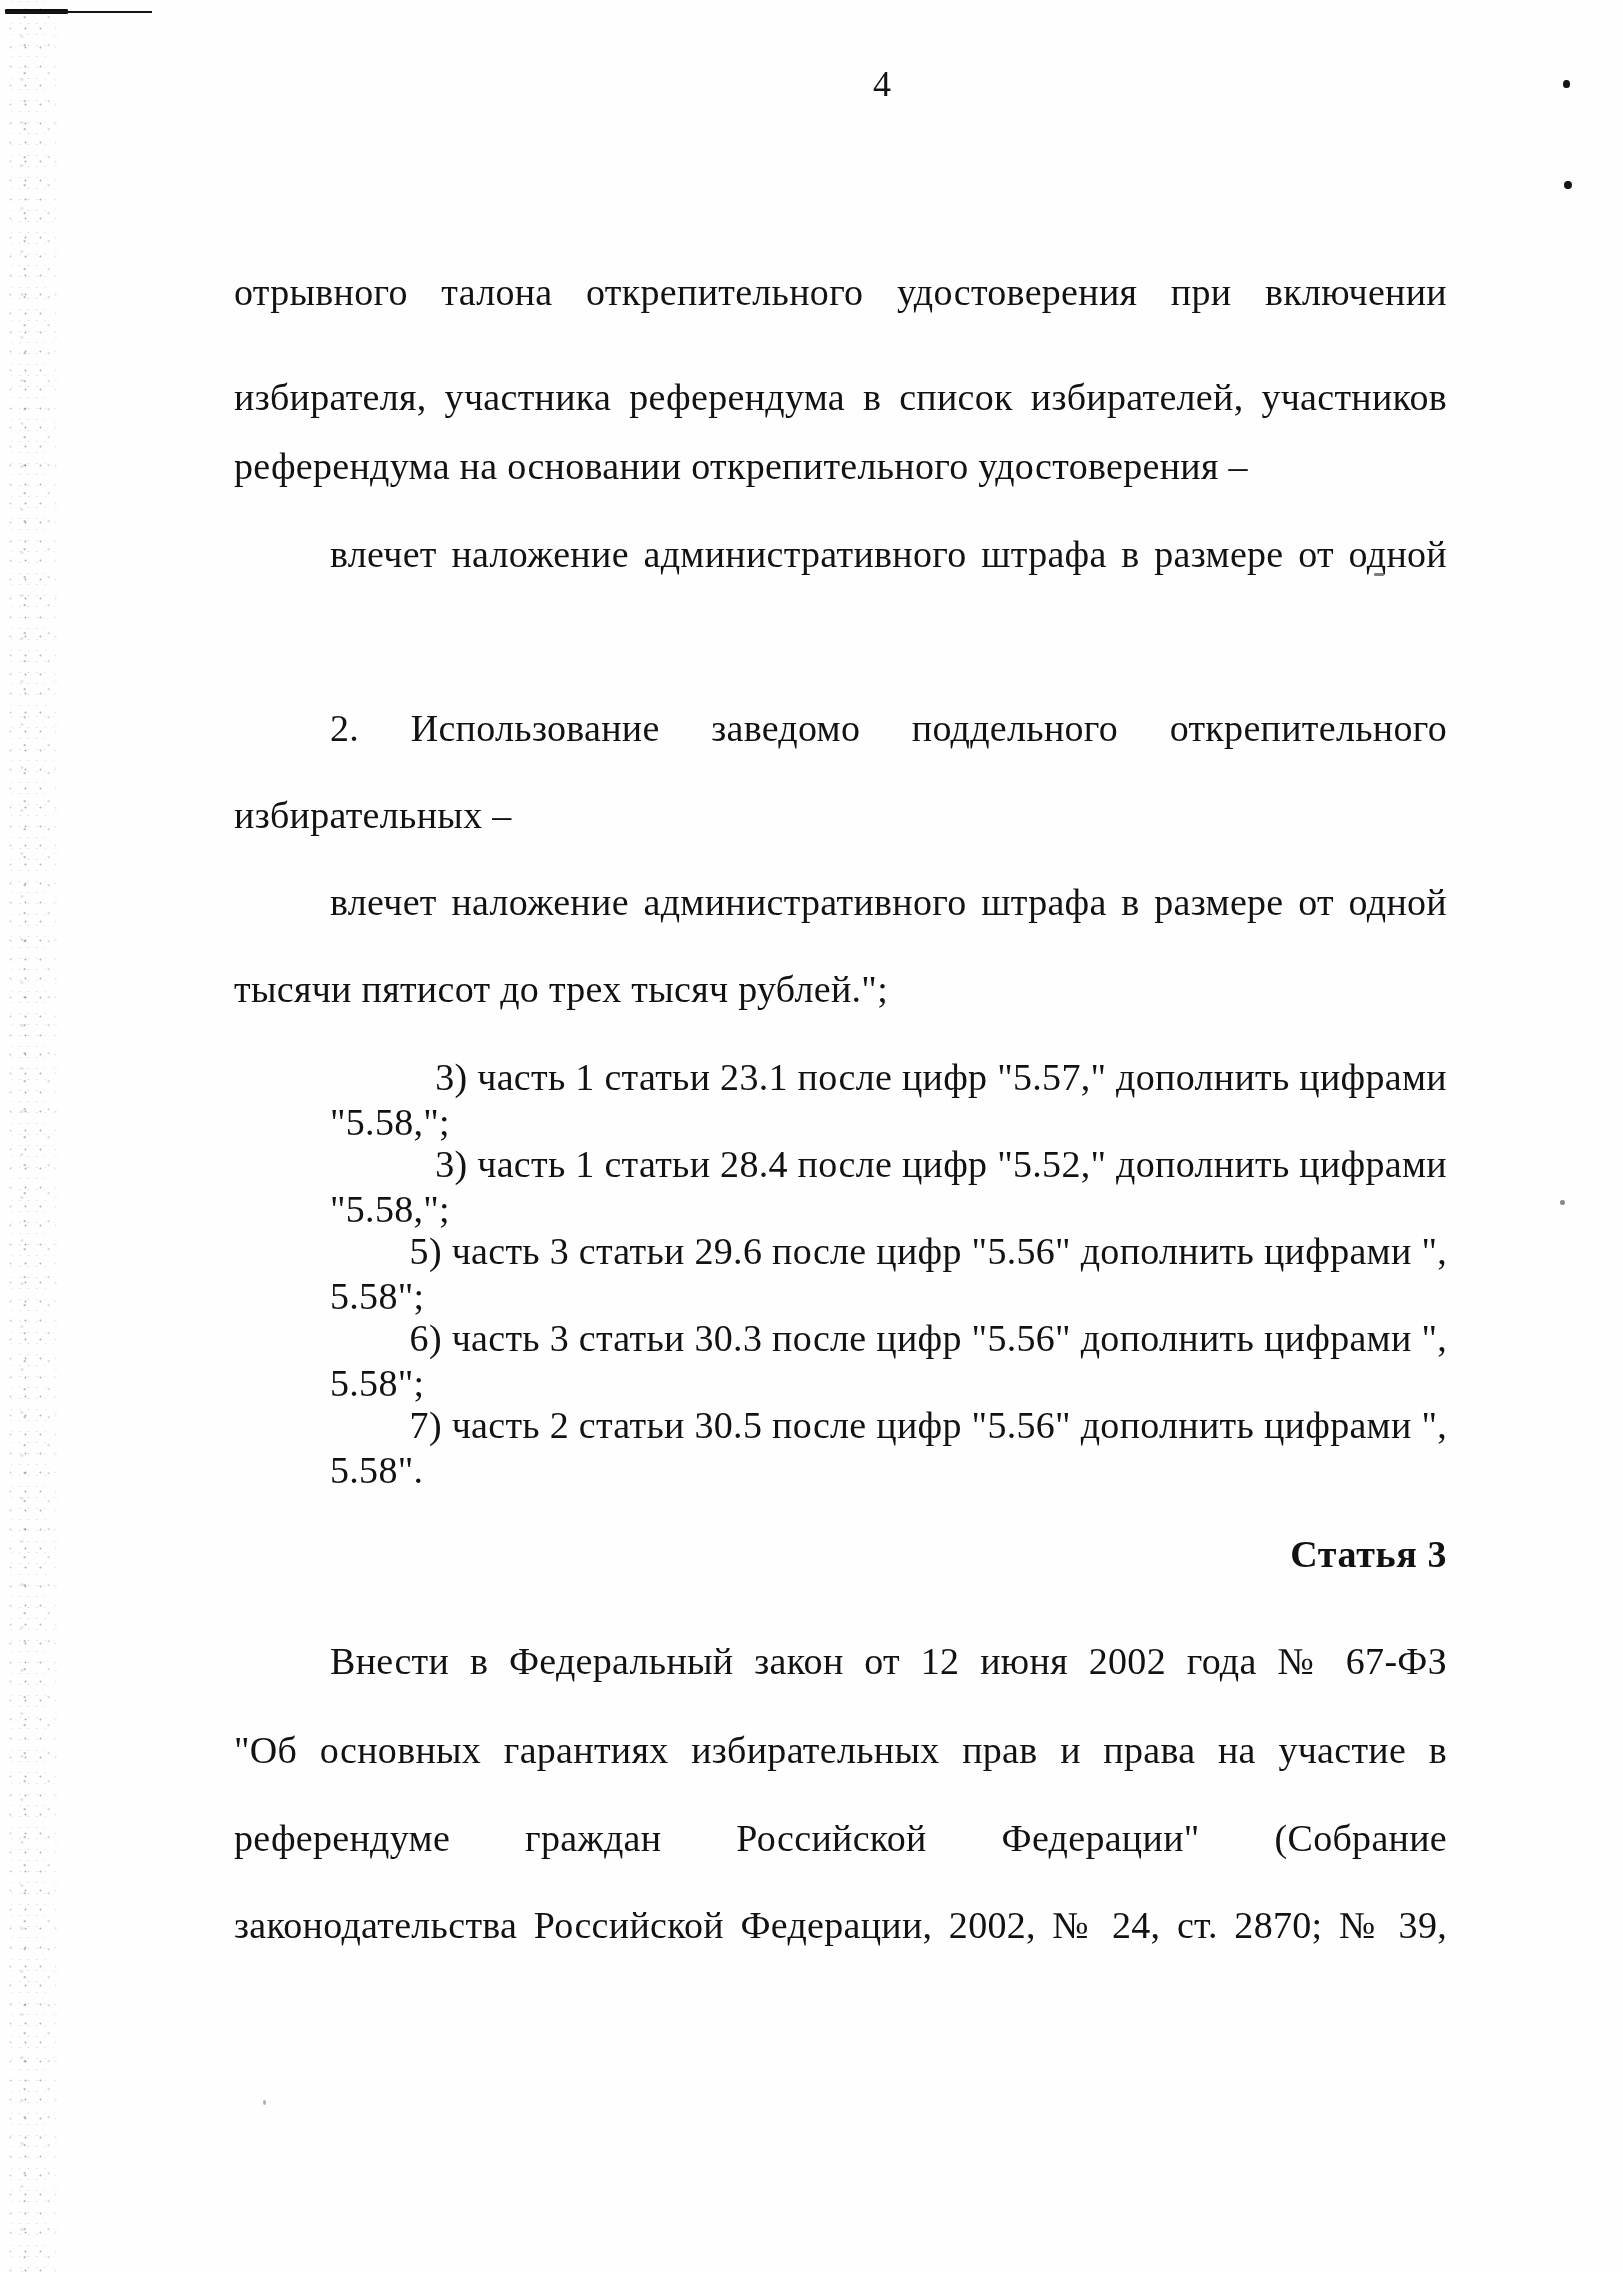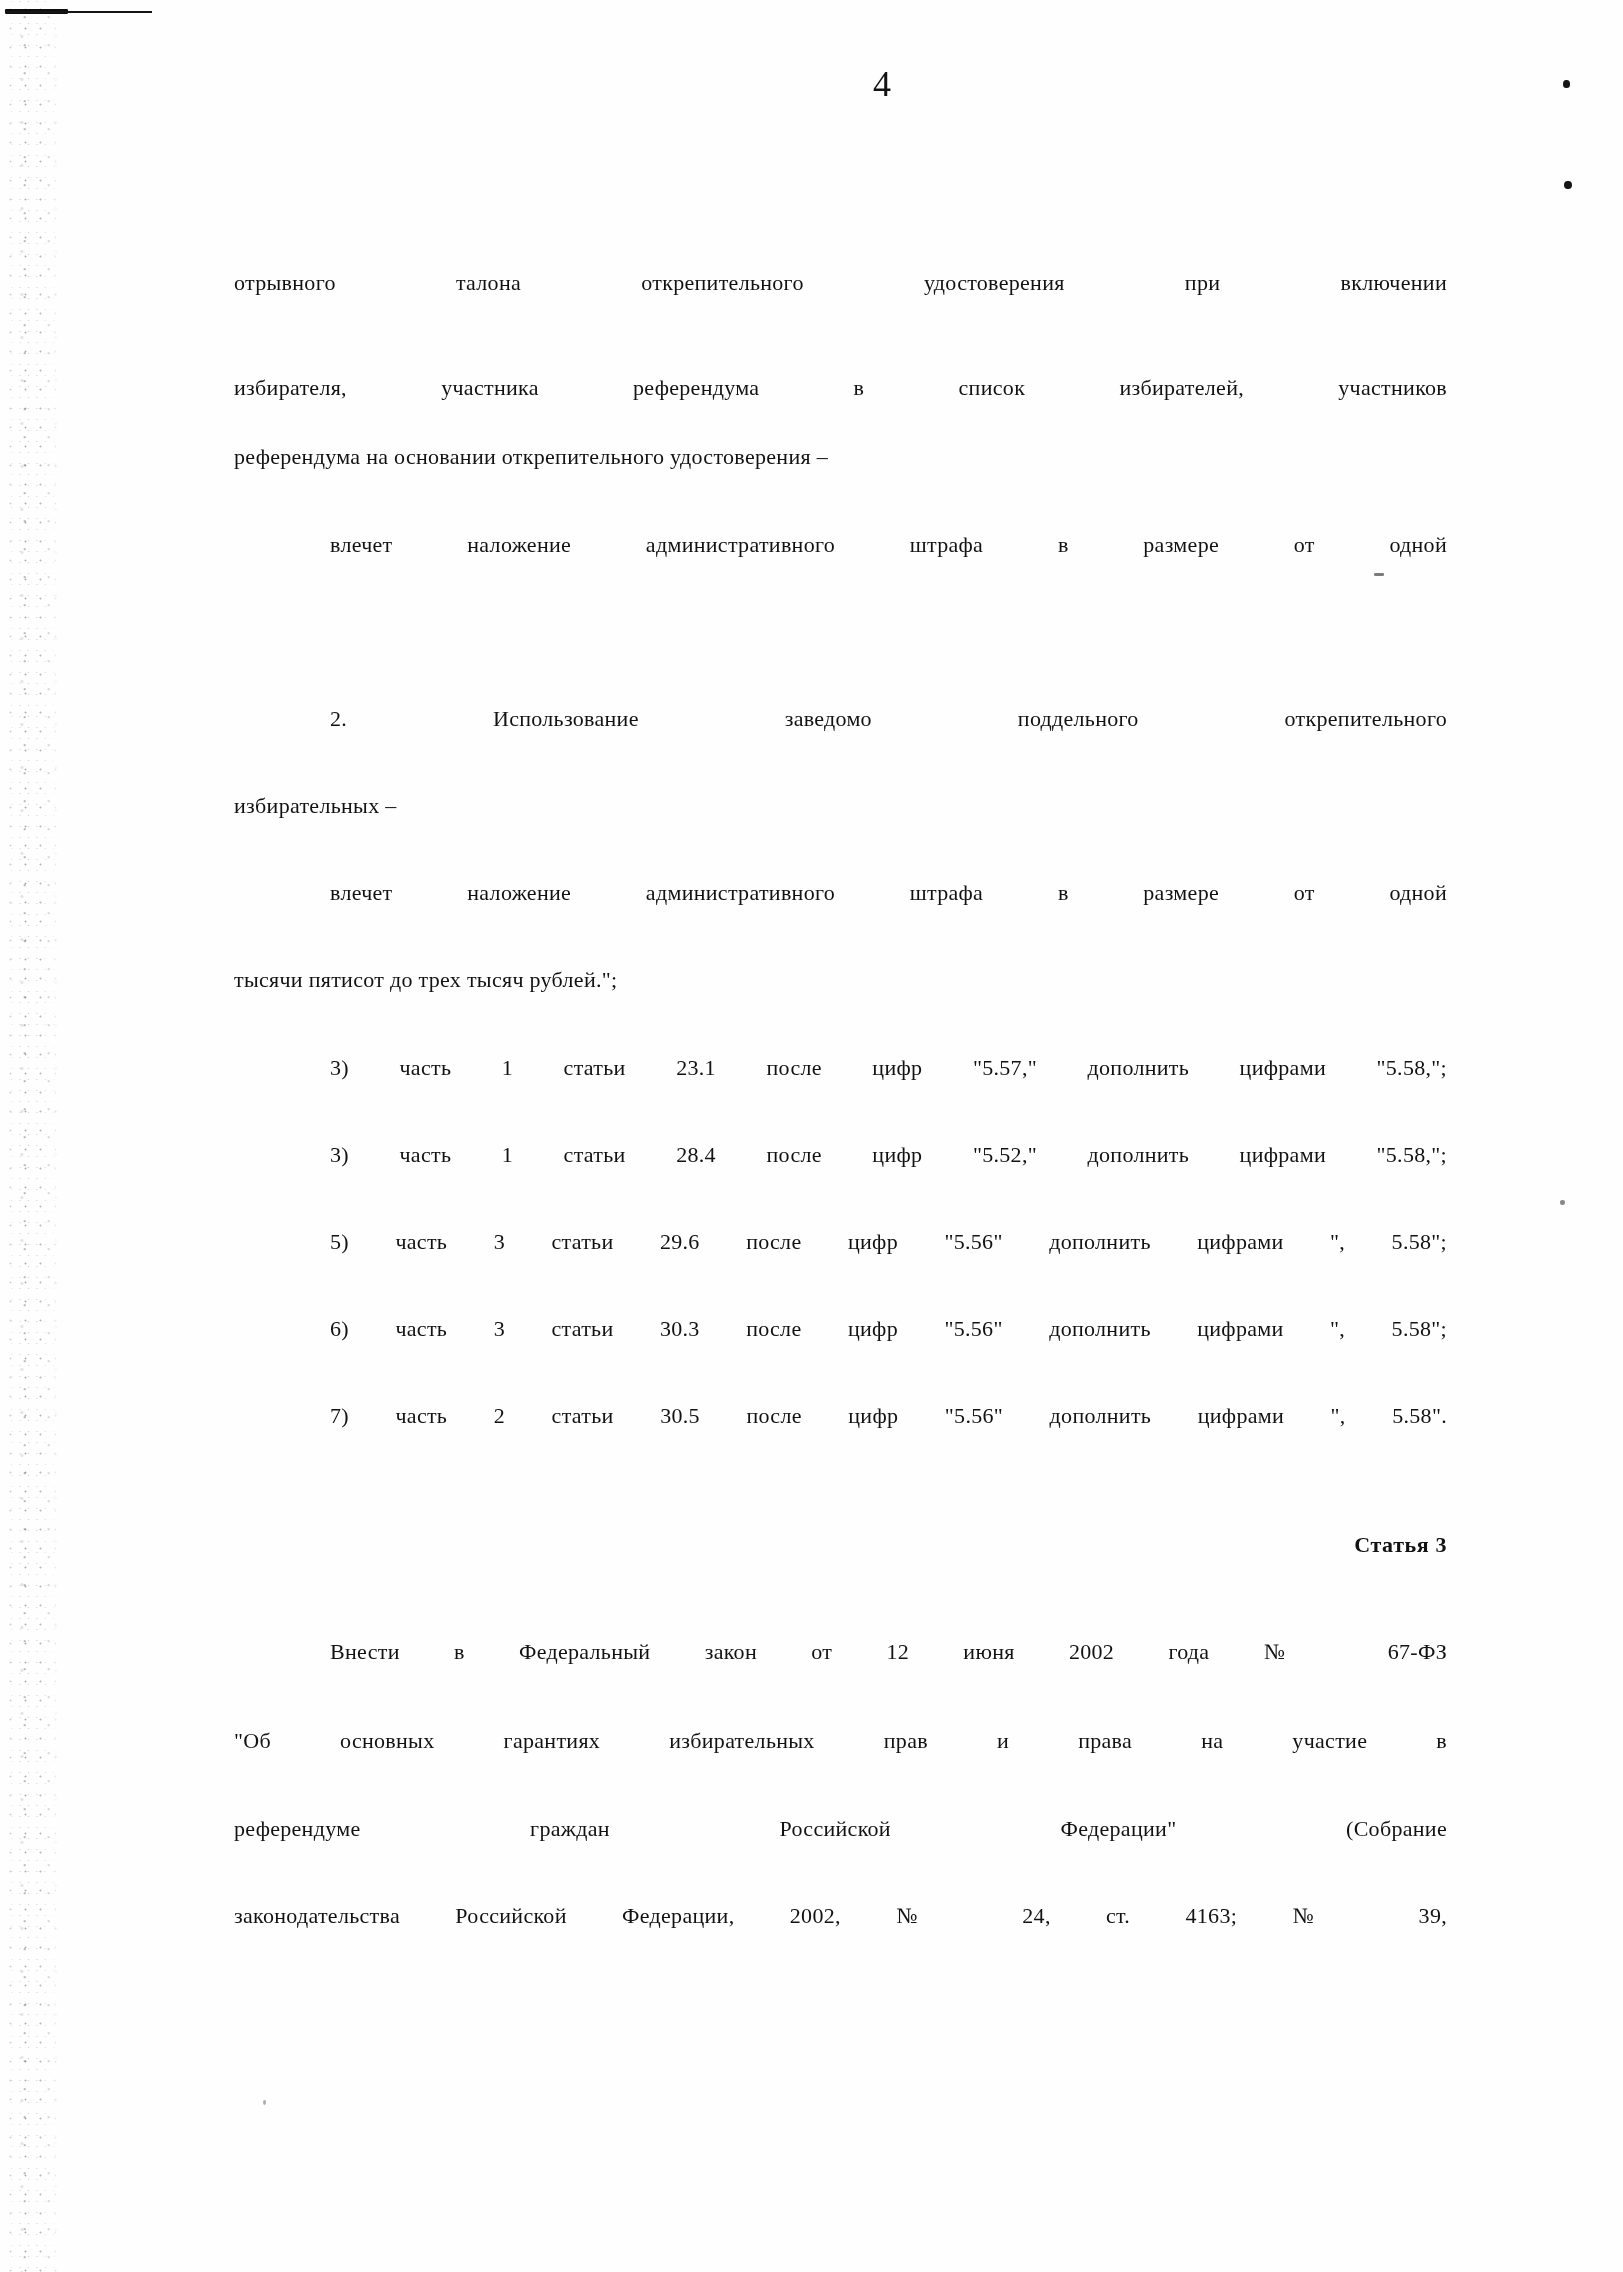--- a/index.html
+++ b/index.html
@@ -33,21 +33,21 @@
   .speck.dash{left:1374px;top:573px;width:9.7px;height:2.6px;border-radius:1.3px;background:#5a5a5a;opacity:.8;}
   .speck.faint1{left:1560px;top:1200px;width:4.5px;height:4.5px;background:#6a6a6a;opacity:.8;}
   .speck.faint2{left:263px;top:2100px;width:3.2px;height:5.2px;background:#8a8a8a;opacity:.7;}
 
   .pagenum{
     position:absolute;left:873px;top:66px;
     font-size:36px;line-height:1;letter-spacing:0.6px;
   }
   .line{
     position:absolute;left:234px;width:1213px;
-    font-size:22px;line-height:1.18;letter-spacing:0.3px;
+    font-size:38px;line-height:1.18;letter-spacing:0.3px;
     white-space:normal;box-sizing:border-box;
   }
   .j{text-align:justify;text-align-last:justify;}
   .ind{padding-left:96px;text-align:right;}
   .bold{font-weight:bold;letter-spacing:0.6px;}
 </style>
 </head>
 <body>
 
 <div class="page">
@@ -73,16 +73,16 @@
   <div class="line" style="top:967px">тысячи пятисот до трех тысяч рублей.";</div>
   <div class="line j ind" style="top:1055px">3) часть 1 статьи 23.1 после цифр "5.57," дополнить цифрами "5.58,";</div>
   <div class="line j ind" style="top:1142px">3) часть 1 статьи 28.4 после цифр "5.52," дополнить цифрами "5.58,";</div>
   <div class="line j ind" style="top:1229px">5) часть 3 статьи 29.6 после цифр "5.56" дополнить цифрами ", 5.58";</div>
   <div class="line j ind" style="top:1316px">6) часть 3 статьи 30.3 после цифр "5.56" дополнить цифрами ", 5.58";</div>
   <div class="line j ind" style="top:1403px">7) часть 2 статьи 30.5 после цифр "5.56" дополнить цифрами ", 5.58".</div>
   <div class="line ind bold" style="top:1532px">Статья 3</div>
   <div class="line j ind" style="top:1639px">Внести в Федеральный закон от 12 июня 2002 года № 67-ФЗ</div>
   <div class="line j" style="top:1728px">"Об основных гарантиях избирательных прав и права на участие в</div>
   <div class="line j" style="top:1816px">референдуме граждан Российской Федерации" (Собрание</div>
-  <div class="line j" style="top:1903px">законодательства Российской Федерации, 2002, № 24, ст. 4163; № 39,</div>
+  <div class="line j" style="top:1903px">законодательства Российской Федерации, 2002, № 24, ст. 2870; № 39,</div>
 
 </div>
 
 
 </body></html>

